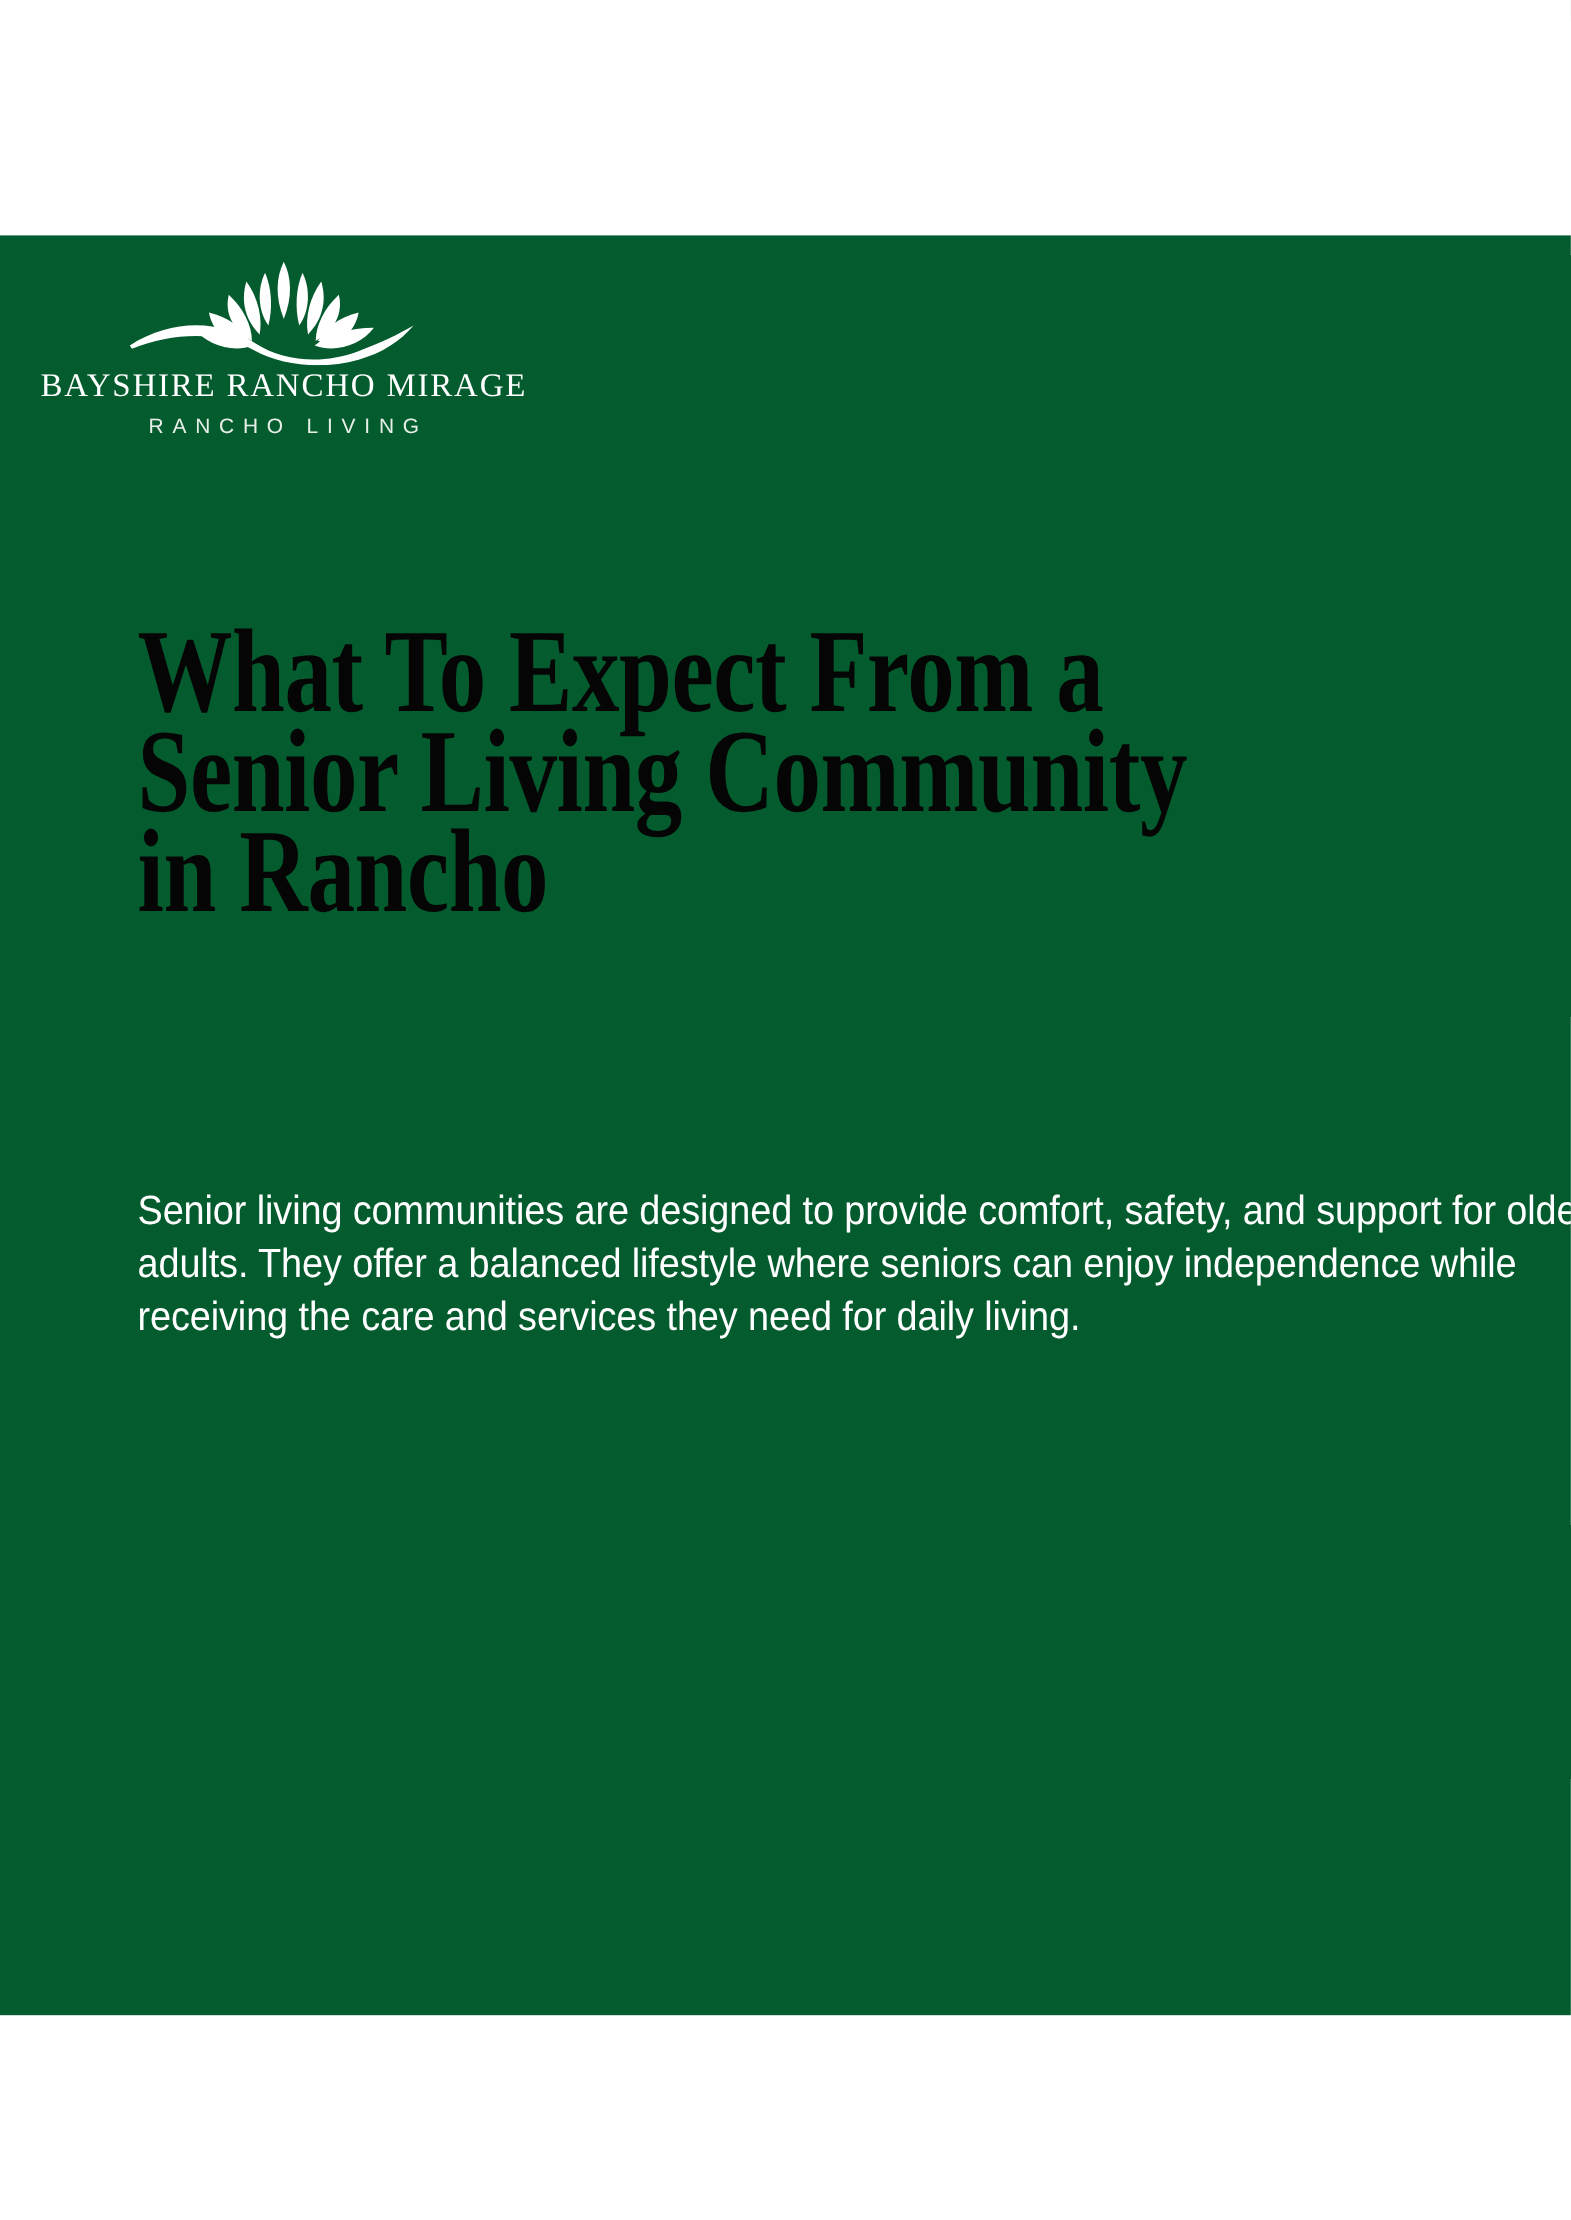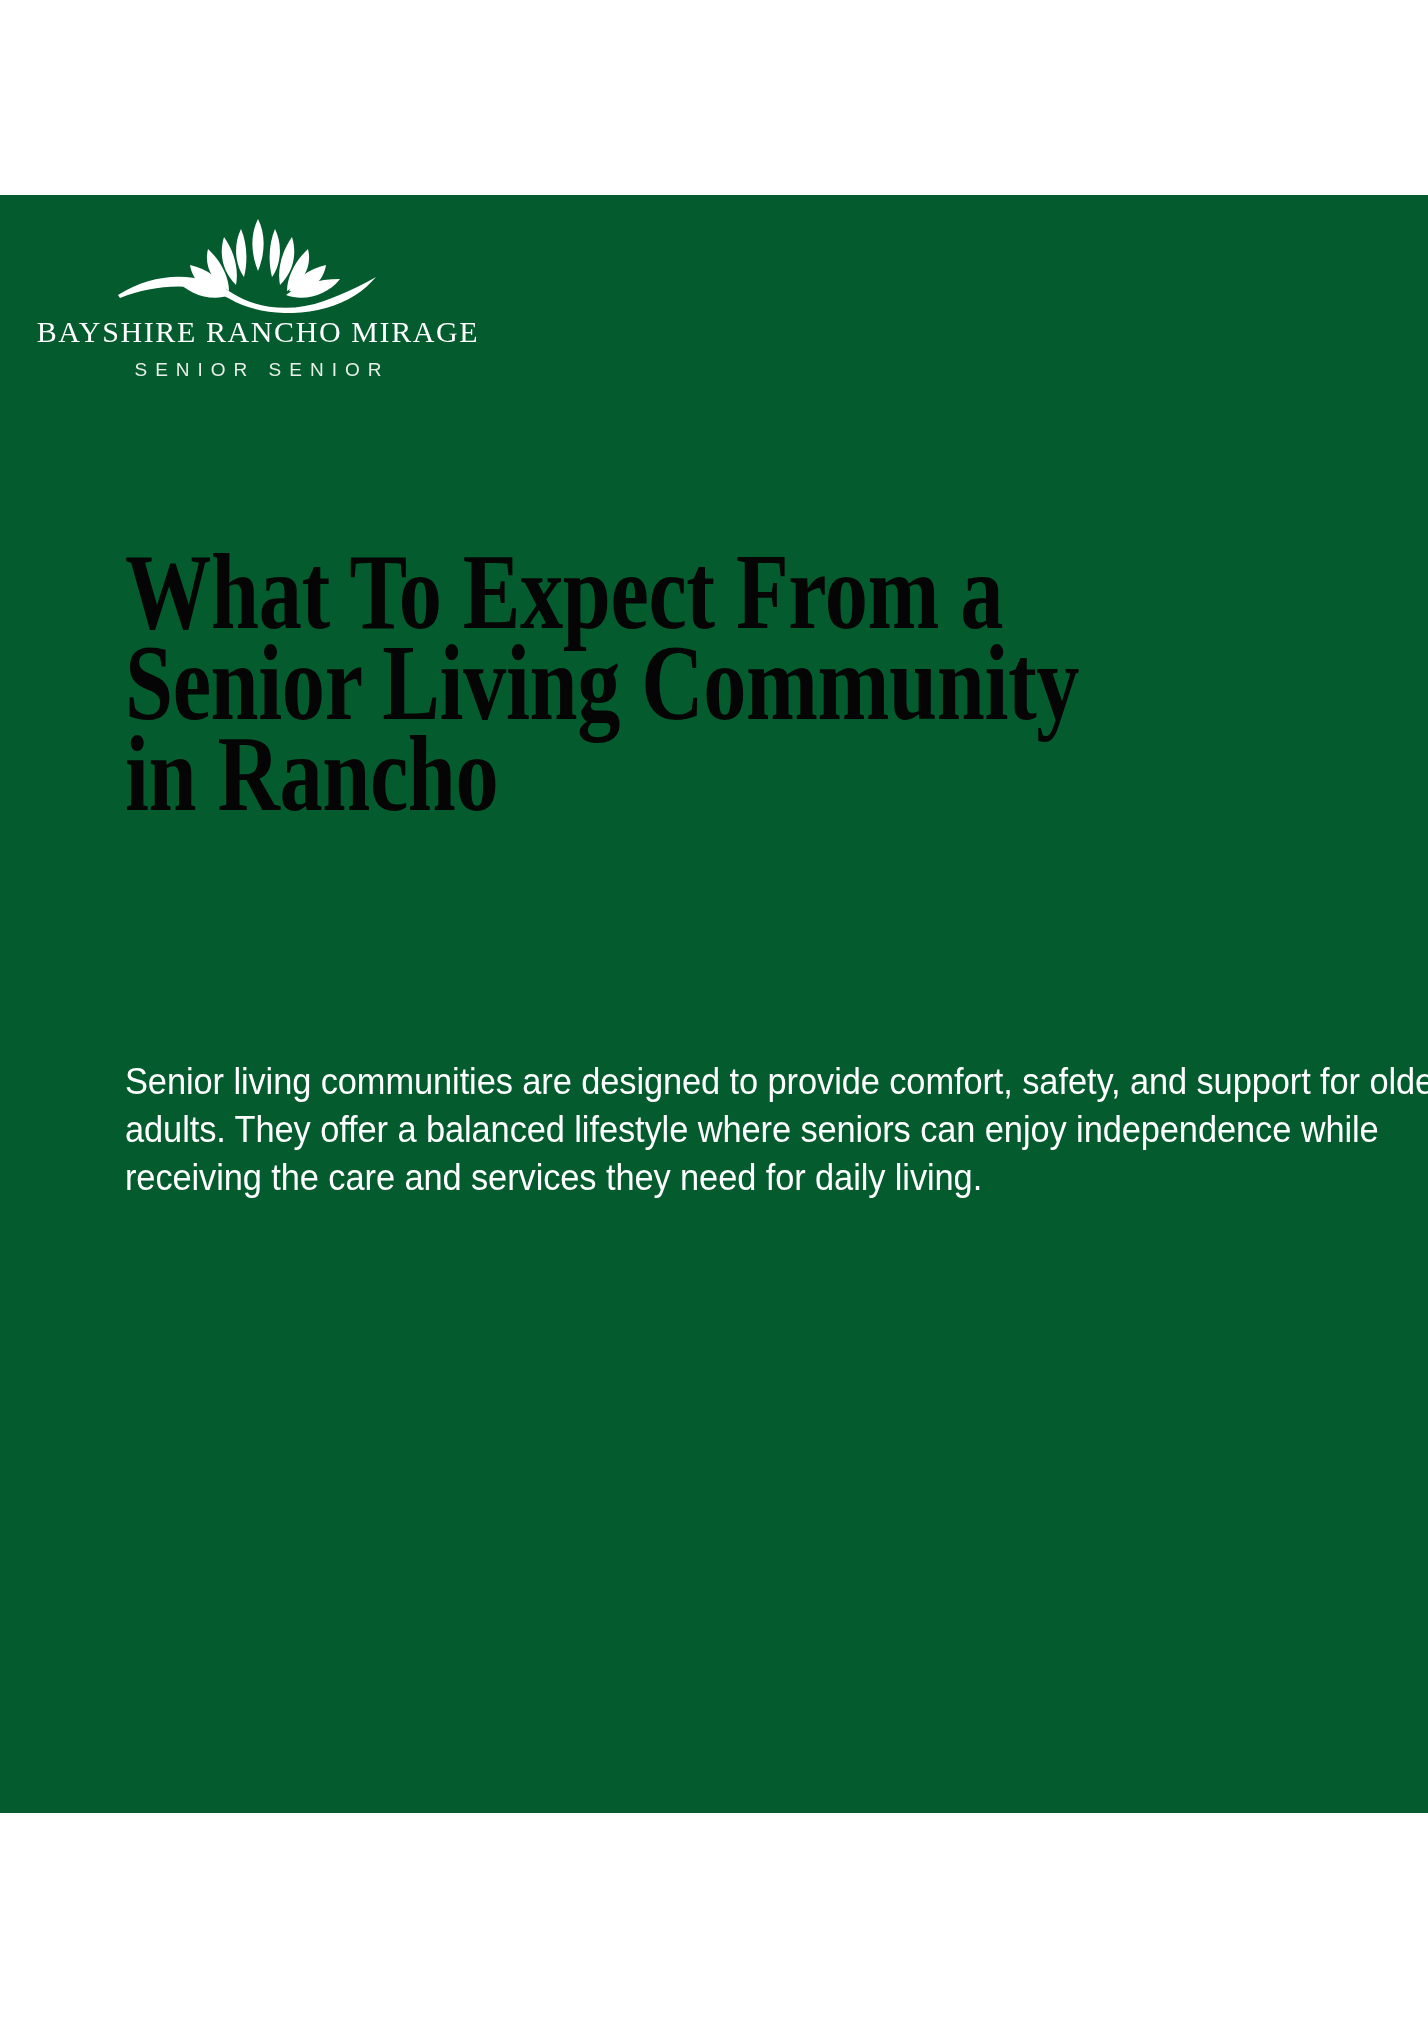--- a/index.html
+++ b/index.html
@@ -14,20 +14,21 @@
     overflow: hidden;
     position: relative;
   }
 
   
   .page {
     position: absolute;
     inset: 0;
     background: #ffffff;
     overflow: hidden;
+    margin-top: 19px;
   }
 
   
   .hero {
     position: absolute;
     left: 0;
     top: 195px;
     width: 1512px;      
     height: 1618px;
     background: #045C2E;
@@ -129,21 +130,21 @@
           <path d="M68 66 C90 66 110 72 122 82 C104 89 80 82 68 66 Z"></path>
           <path d="M232 66 C220 82 196 89 178 82 C190 72 210 66 232 66 Z"></path>
 
           <path d="M10 82 C48 58 92 58 124 80 C150 97 186 99 216 88 C238 80 254 72 268 64
                    C256 78 240 89 218 95 C186 104 148 101 122 86 C92 69 50 70 12 85 Z"></path>
         </g>
       </svg>
 
       <div class="brand-name">BAYSHIRE RANCHO MIRAGE</div>
 
-      <div class="brand-tagline">SENIOR SENIOR</div>
+      <div class="brand-tagline">RANCHO LIVING</div>
     </div>
 
     <h1 class="headline">What To Expect From a Senior Living Community in Rancho</h1>
 
     <p class="body-copy">Senior living communities are designed to provide comfort, safety, and support for older adults. They offer a balanced lifestyle where seniors can enjoy independence while receiving the care and services they need for daily living.</p>
 
   </section>
 </div>
 
 </body></html>

